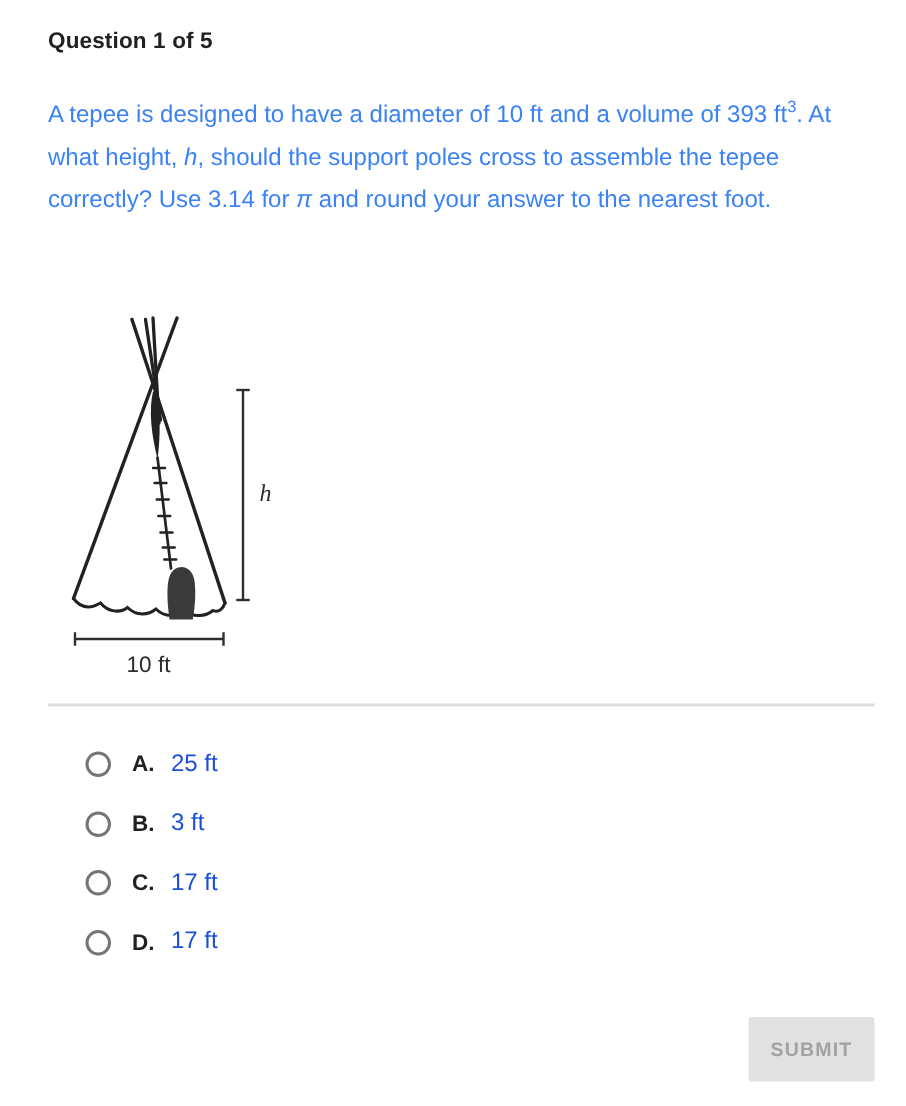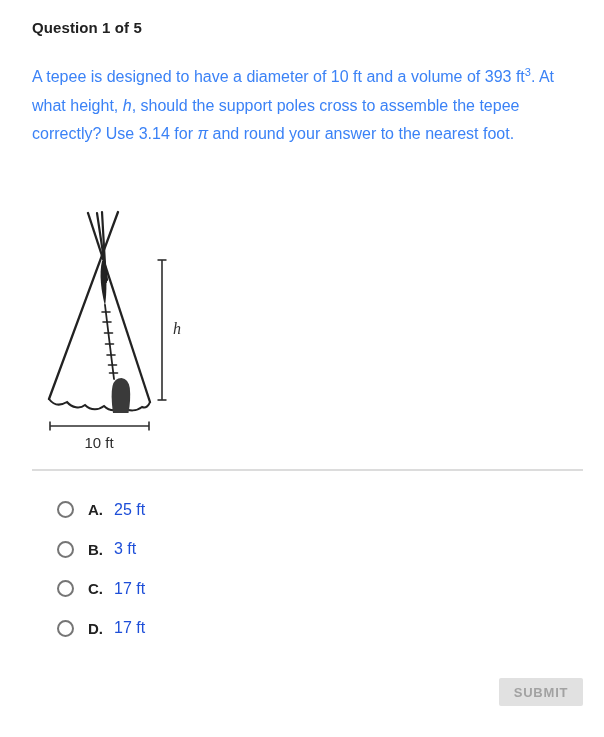--- a/index.html
+++ b/index.html
@@ -100,21 +100,21 @@
   .option-value {
     font-size: 16px;
     color: #1d4ed8;
   }
 
   .submit-btn {
     position: absolute;
     left: 499px;
     top: 678px;
     width: 84px;
-    height: 28px;
+    height: 43px;
     background: #e1e1e1;
     color: #a2a2a2;
     border: none;
     border-radius: 2px;
     font-family: "Liberation Sans", sans-serif;
     font-size: 13px;
     font-weight: 600;
     letter-spacing: 0.8px;
     text-align: center;
     cursor: default;

